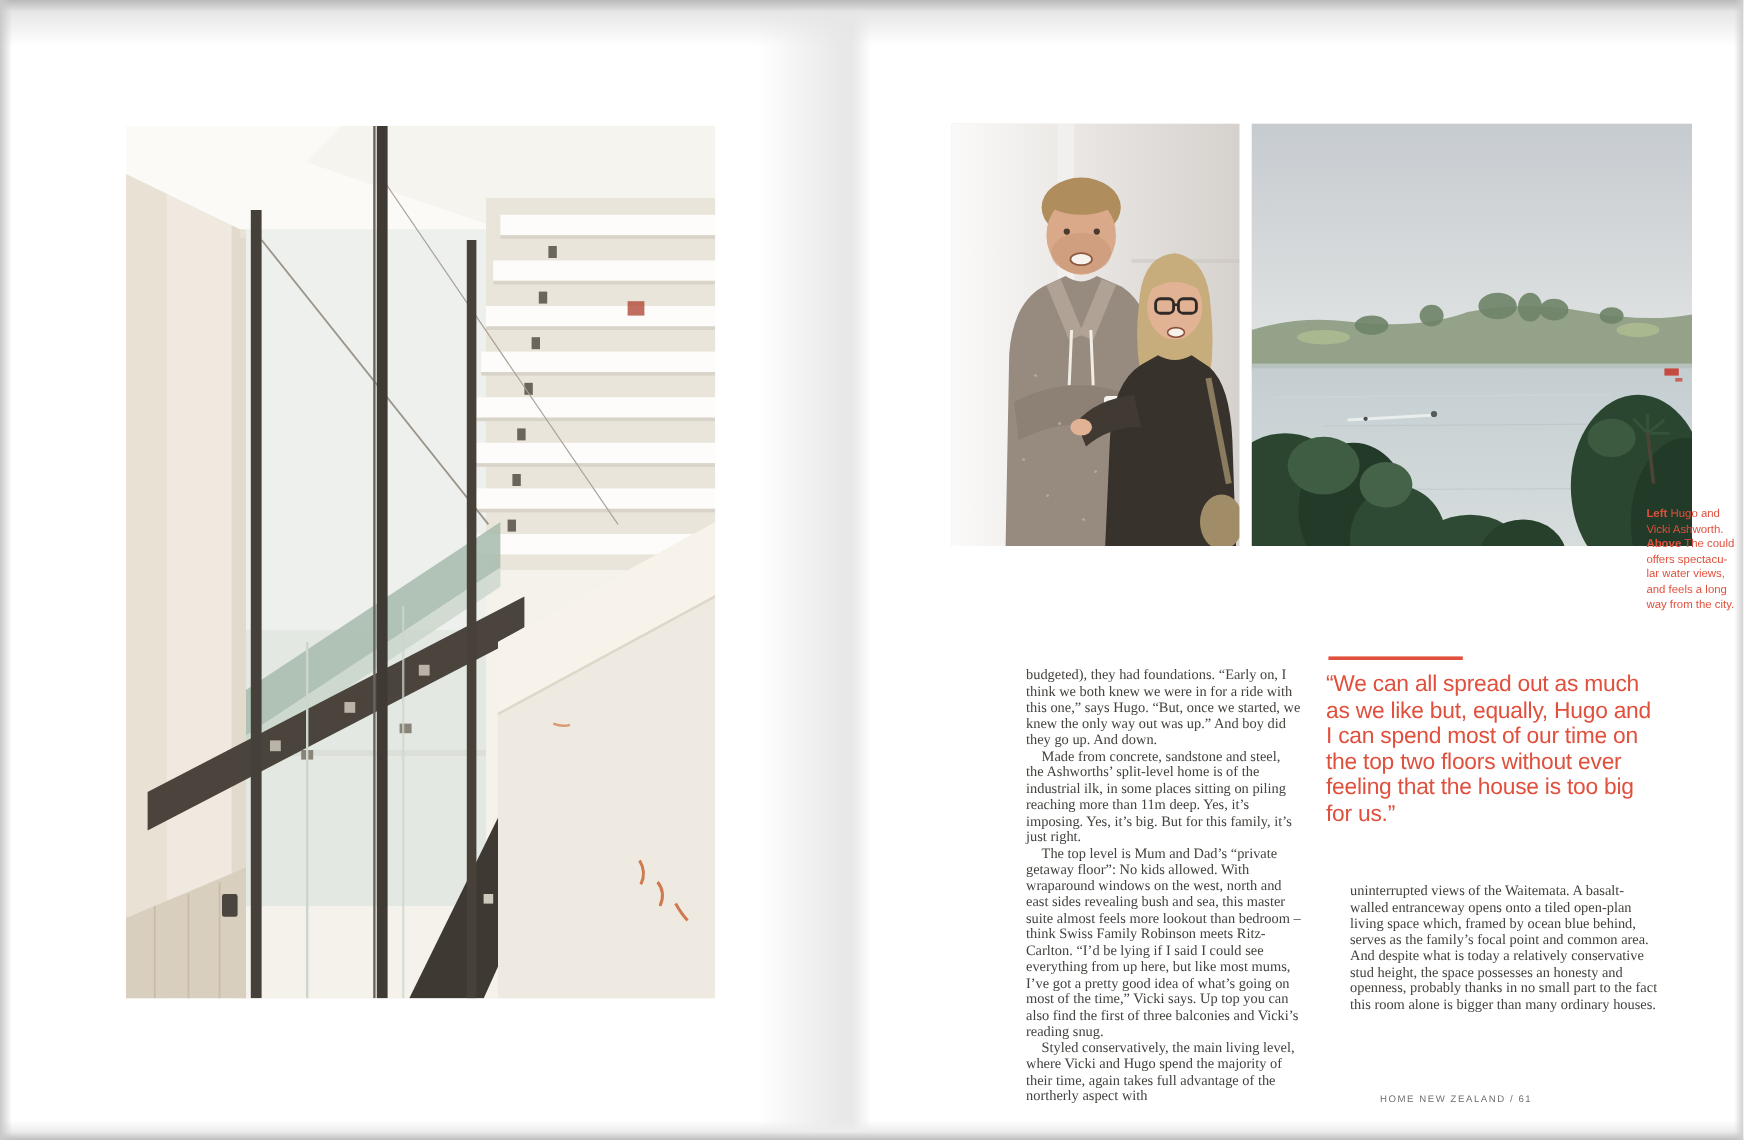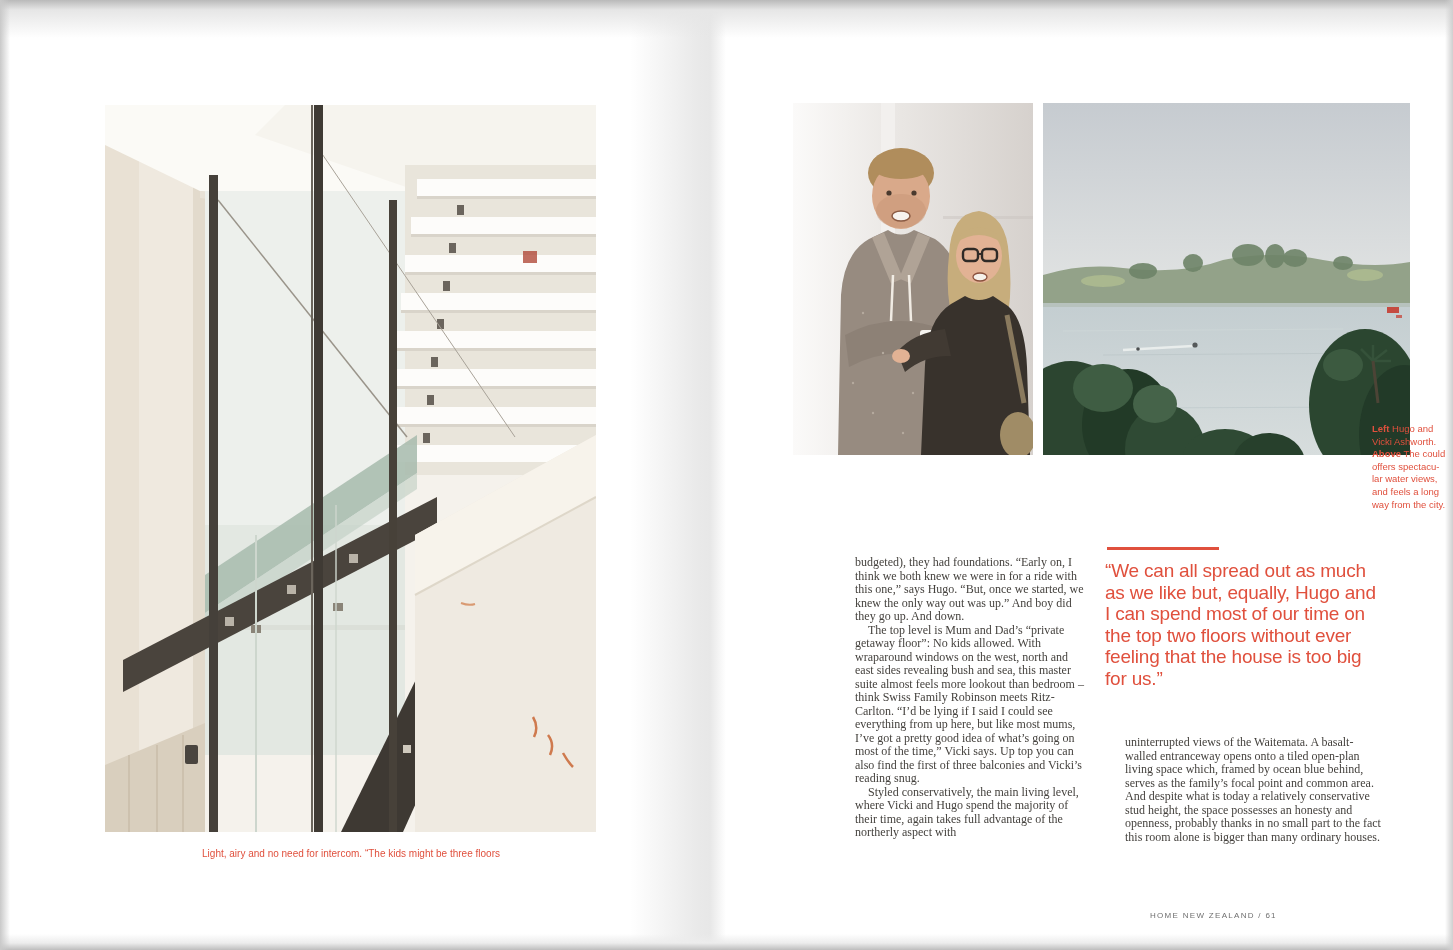--- a/index.html
+++ b/index.html
@@ -135,21 +135,20 @@
         <polygon points="0,660 100,618 100,727 0,727" fill="#d9cfbe"></polygon>
         <line x1="24" y1="650" x2="24" y2="727" stroke="#c9bda9" stroke-width="1.5"></line>
         <line x1="52" y1="640" x2="52" y2="727" stroke="#c9bda9" stroke-width="1.5"></line>
         <line x1="78" y1="630" x2="78" y2="727" stroke="#c9bda9" stroke-width="1.5"></line>
 
         <rect x="80" y="640" width="13" height="19" rx="2" fill="#4a453f"></rect>
       </svg>
     </div>
 
     <div class="caption-left">
-      <div>Light, airy and no need for intercom. “The kids might be three floors</div>
     </div>
 
     <div class="folio folio-left">60 / HOME NEW ZEALAND</div>
   </div>
 
   <div>
 
     <div class="photo photo-couple">
       <svg viewBox="0 0 240 352" preserveAspectRatio="none">
         <defs>
@@ -262,20 +261,21 @@
       <div><b></b><span>Vicki Ashworth.</span></div>
       <div><b>Above</b><span> The could</span></div>
       <div><b></b><span>offers spectacu-</span></div>
       <div><b></b><span>lar water views,</span></div>
       <div><b></b><span>and feels a long</span></div>
       <div><b></b><span>way from the city.</span></div>
     </div>
 
     <div class="bodycol col1">
       <p>budgeted), they had foundations. “Early on, I think we both knew we were in for a ride with this one,” says Hugo. “But, once we started, we knew the only way out was up.” And boy did they go up. And down.</p>
+      <p class="indent">Made from concrete, sandstone and steel, the Ashworths’ split-level home is of the industrial ilk, in some places sitting on piling reaching more than 11m deep. Yes, it’s imposing. Yes, it’s big. But for this family, it’s just right.</p>
       <p class="indent">The top level is Mum and Dad’s “private getaway floor”: No kids allowed. With wraparound windows on the west, north and east sides revealing bush and sea, this master suite almost feels more lookout than bedroom – think Swiss Family Robinson meets Ritz-Carlton. “I’d be lying if I said I could see everything from up here, but like most mums, I’ve got a pretty good idea of what’s going on most of the time,” Vicki says. Up top you can also find the first of three balconies and Vicki’s reading snug.</p>
       <p class="indent">Styled conservatively, the main living level, where Vicki and Hugo spend the majority of their time, again takes full advantage of the northerly aspect with</p>
     </div>
 
     <div class="quote-rule"></div>
     <div class="pull-quote">“We can all spread out as much as we like but, equally, Hugo and I can spend most of our time on the top two floors without ever feeling that the house is too big for us.”</div>
 
     <div class="bodycol col2">
       <p>uninterrupted views of the Waitemata. A basalt-walled entranceway opens onto a tiled open-plan living space which, framed by ocean blue behind, serves as the family’s focal point and common area. And despite what is today a relatively conservative stud height, the space possesses an honesty and openness, probably thanks in no small part to the fact this room alone is bigger than many ordinary houses.</p>
     </div>

